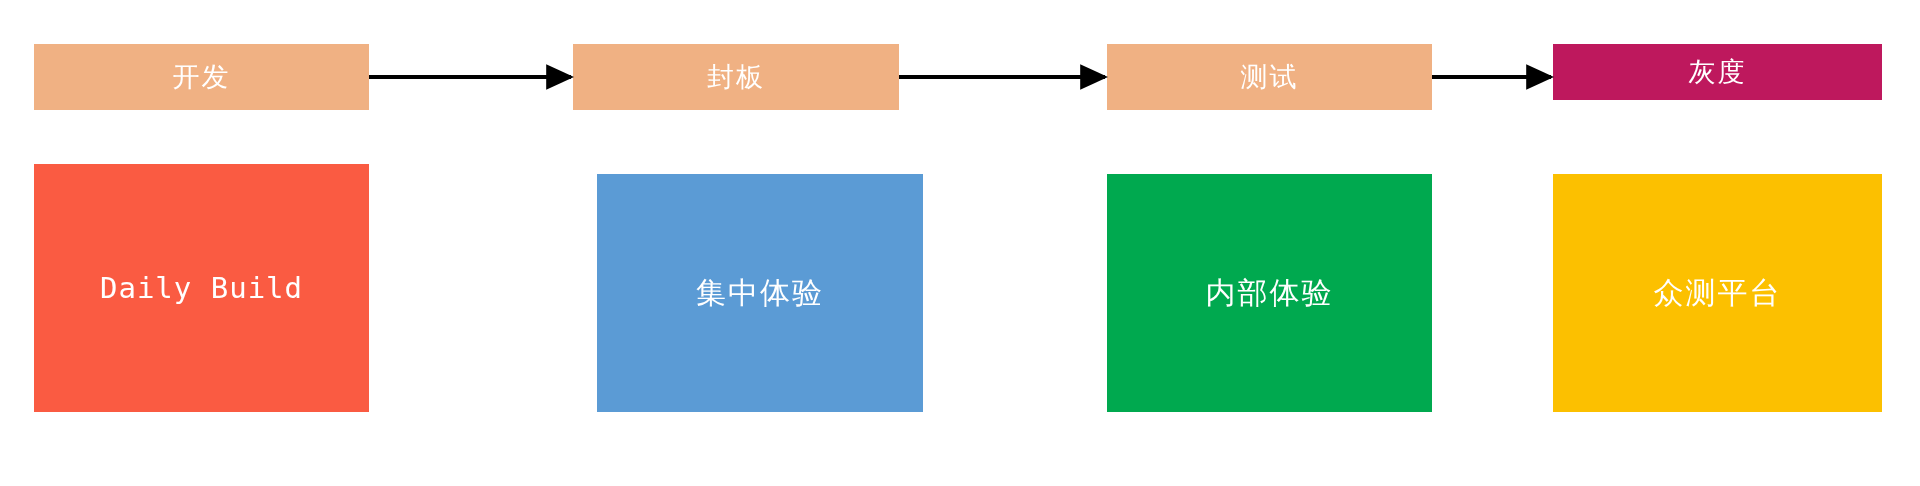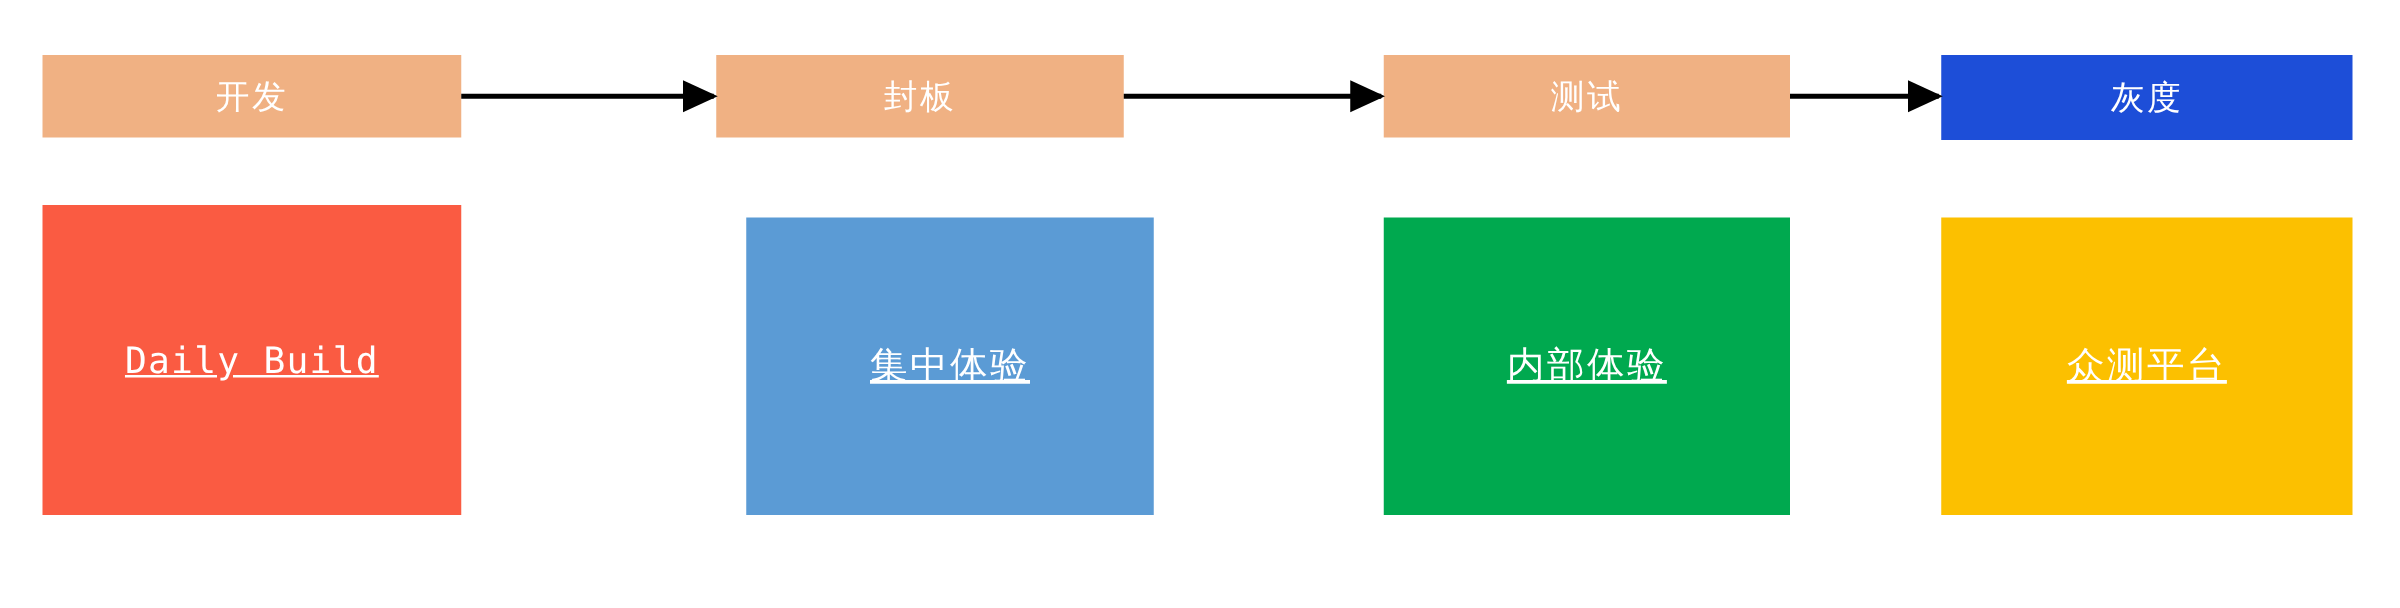--- a/index.html
+++ b/index.html
@@ -37,21 +37,20 @@
     display: flex;
     align-items: center;
     justify-content: center;
     color: #ffffff;
     font-family: "Liberation Serif", "DejaVu Serif", serif;
     font-size: 30px;
     letter-spacing: 2px;
     line-height: 1;
     box-sizing: border-box;
     user-select: none;
-    text-decoration: underline;
   }
   .stage-card.mono {
     font-family: "DejaVu Sans Mono", "Liberation Mono", monospace;
     font-size: 29px;
     letter-spacing: 1px;
   }
   .arrow-layer {
     position: absolute;
     left: 0;
     top: 0;
@@ -67,21 +66,21 @@
 
   <div class="stage-header" style="left: 34px; top: 44px; width: 335px; height: 66px; background: rgb(240, 177, 131);">
     <span>开发</span>
   </div>
   <div class="stage-header" style="left: 573px; top: 44px; width: 326px; height: 66px; background: rgb(240, 177, 131);">
     <span>封板</span>
   </div>
   <div class="stage-header" style="left: 1107px; top: 44px; width: 325px; height: 66px; background: rgb(240, 177, 131);">
     <span>测试</span>
   </div>
-  <div class="stage-header" style="left: 1553px; top: 44px; width: 329px; height: 68px; background: #1d4ed8;">
+  <div class="stage-header" style="left: 1553px; top: 44px; width: 329px; height: 56px; background: #be185d;">
     <span>灰度</span>
   </div>
 
   <div class="stage-card mono" style="left: 34px; top: 164px; width: 335px; height: 248px; background: rgb(250, 91, 66);">
     <span>Daily Build</span>
   </div>
   <div class="stage-card" style="left: 573px; top: 174px; width: 326px; height: 238px; background: rgb(91, 155, 213); margin-left: 24px;">
     <span>集中体验</span>
   </div>
   <div class="stage-card" style="left: 1107px; top: 174px; width: 325px; height: 238px; background: rgb(0, 169, 79);">

